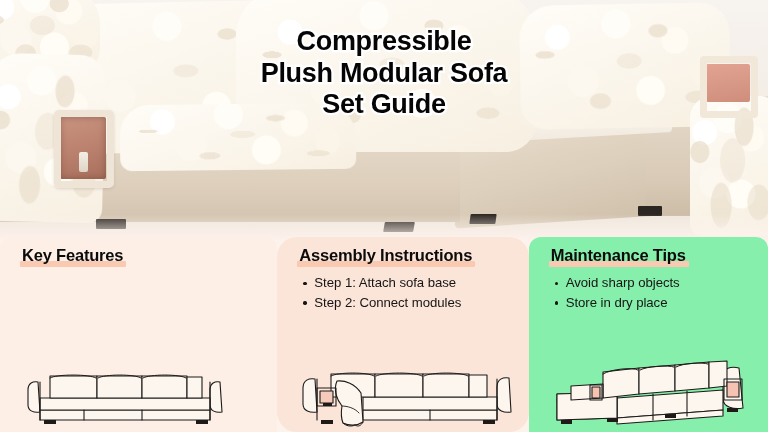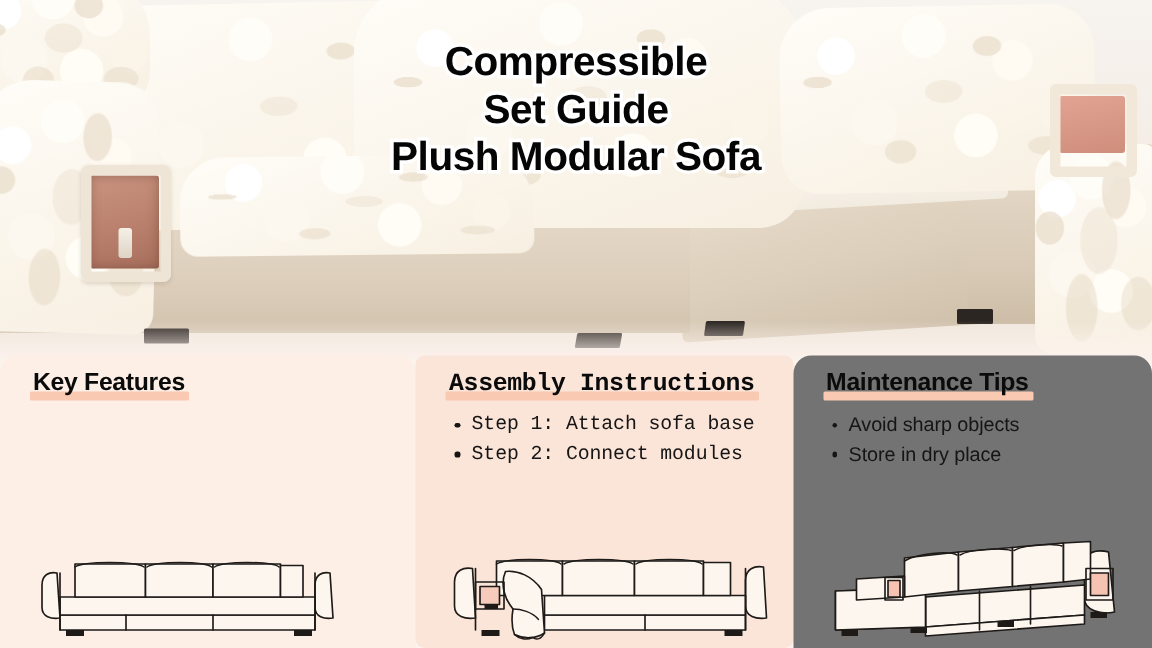--- a/index.html
+++ b/index.html
@@ -229,22 +229,22 @@
     display: flex;
     gap: 0;
   }
   .panel {
     position: relative;
     height: 195px;
     padding: 9px 14px 0 20px;
     overflow: hidden;
   }
   .panel.p1 { width: 296px; background: #fdeee6; border-radius: 12px 12px 0 0; }
-  .panel.p2 { width: 268px; background: #fbe4d8; border-radius: 6px; font-family: Liberation Mono, monospace; }
-  .panel.p3 { width: 255px; background: #737373; border-radius: 12px 12px 0 0; }
+  .panel.p2 { width: 268px; background: #fbe4d8; border-radius: 20px; }
+  .panel.p3 { width: 255px; background: #86efac; border-radius: 12px 12px 0 0; }
 
   .p-head {
     position: relative;
     display: inline-block;
     font-size: 16.5px;
     font-weight: bold;
     color: #0b0b0b;
     letter-spacing: -0.2px;
     margin-bottom: 8px;
     padding: 0 3px 1px 2px;
@@ -328,22 +328,22 @@
       <div class="foot f2"></div>
       <div class="foot f3"></div>
       <div class="foot f4"></div>
 
       <div class="hero-fade"></div>
     </div>
   </div>
 
   <div id="title">
     <span class="tl">Compressible</span>
+    <span class="tl">Plush Modular Sofa</span>
     <span class="tl">Set Guide</span>
-    <span class="tl">Plush Modular Sofa</span>
   </div>
 
   <div id="panels">
 
     <section class="panel p1">
       <div class="p-head">Key Features</div>
 
       <div class="art a1">
         <svg viewBox="0 0 205 62" fill="none" stroke="#1d1a18" stroke-width="1.1" stroke-linejoin="round" stroke-linecap="round">
           <g fill="#fdf6ef">

